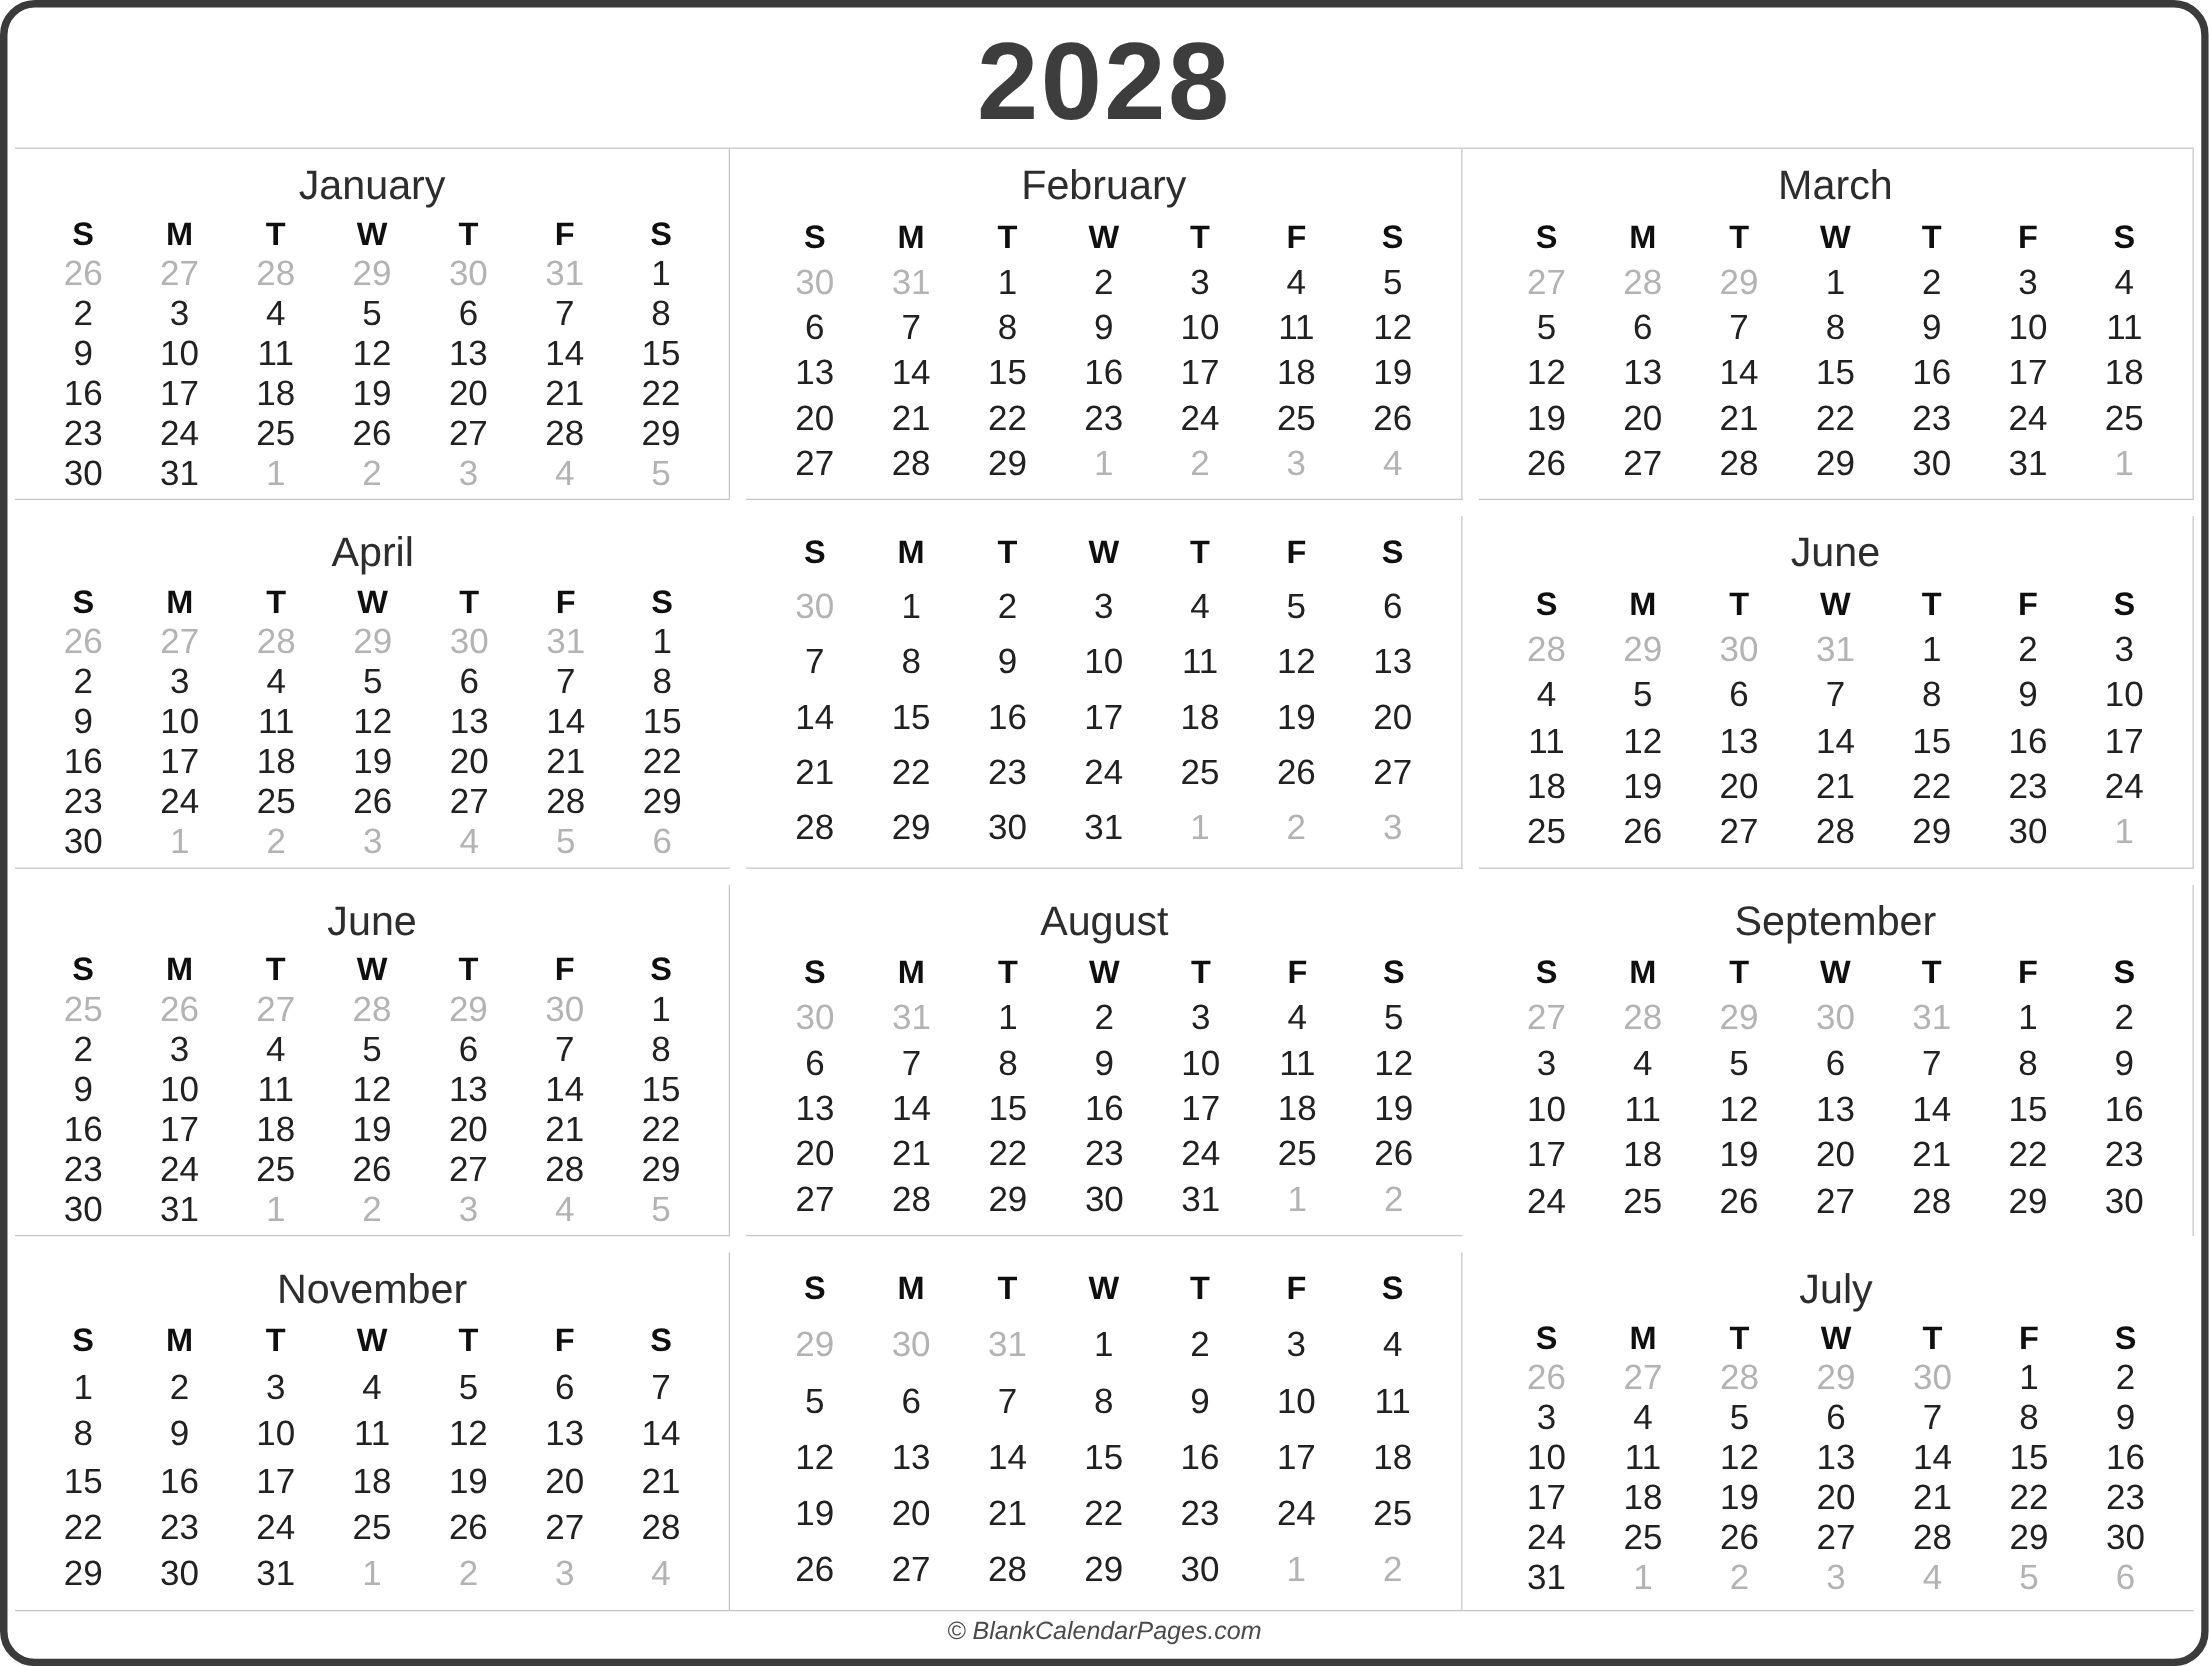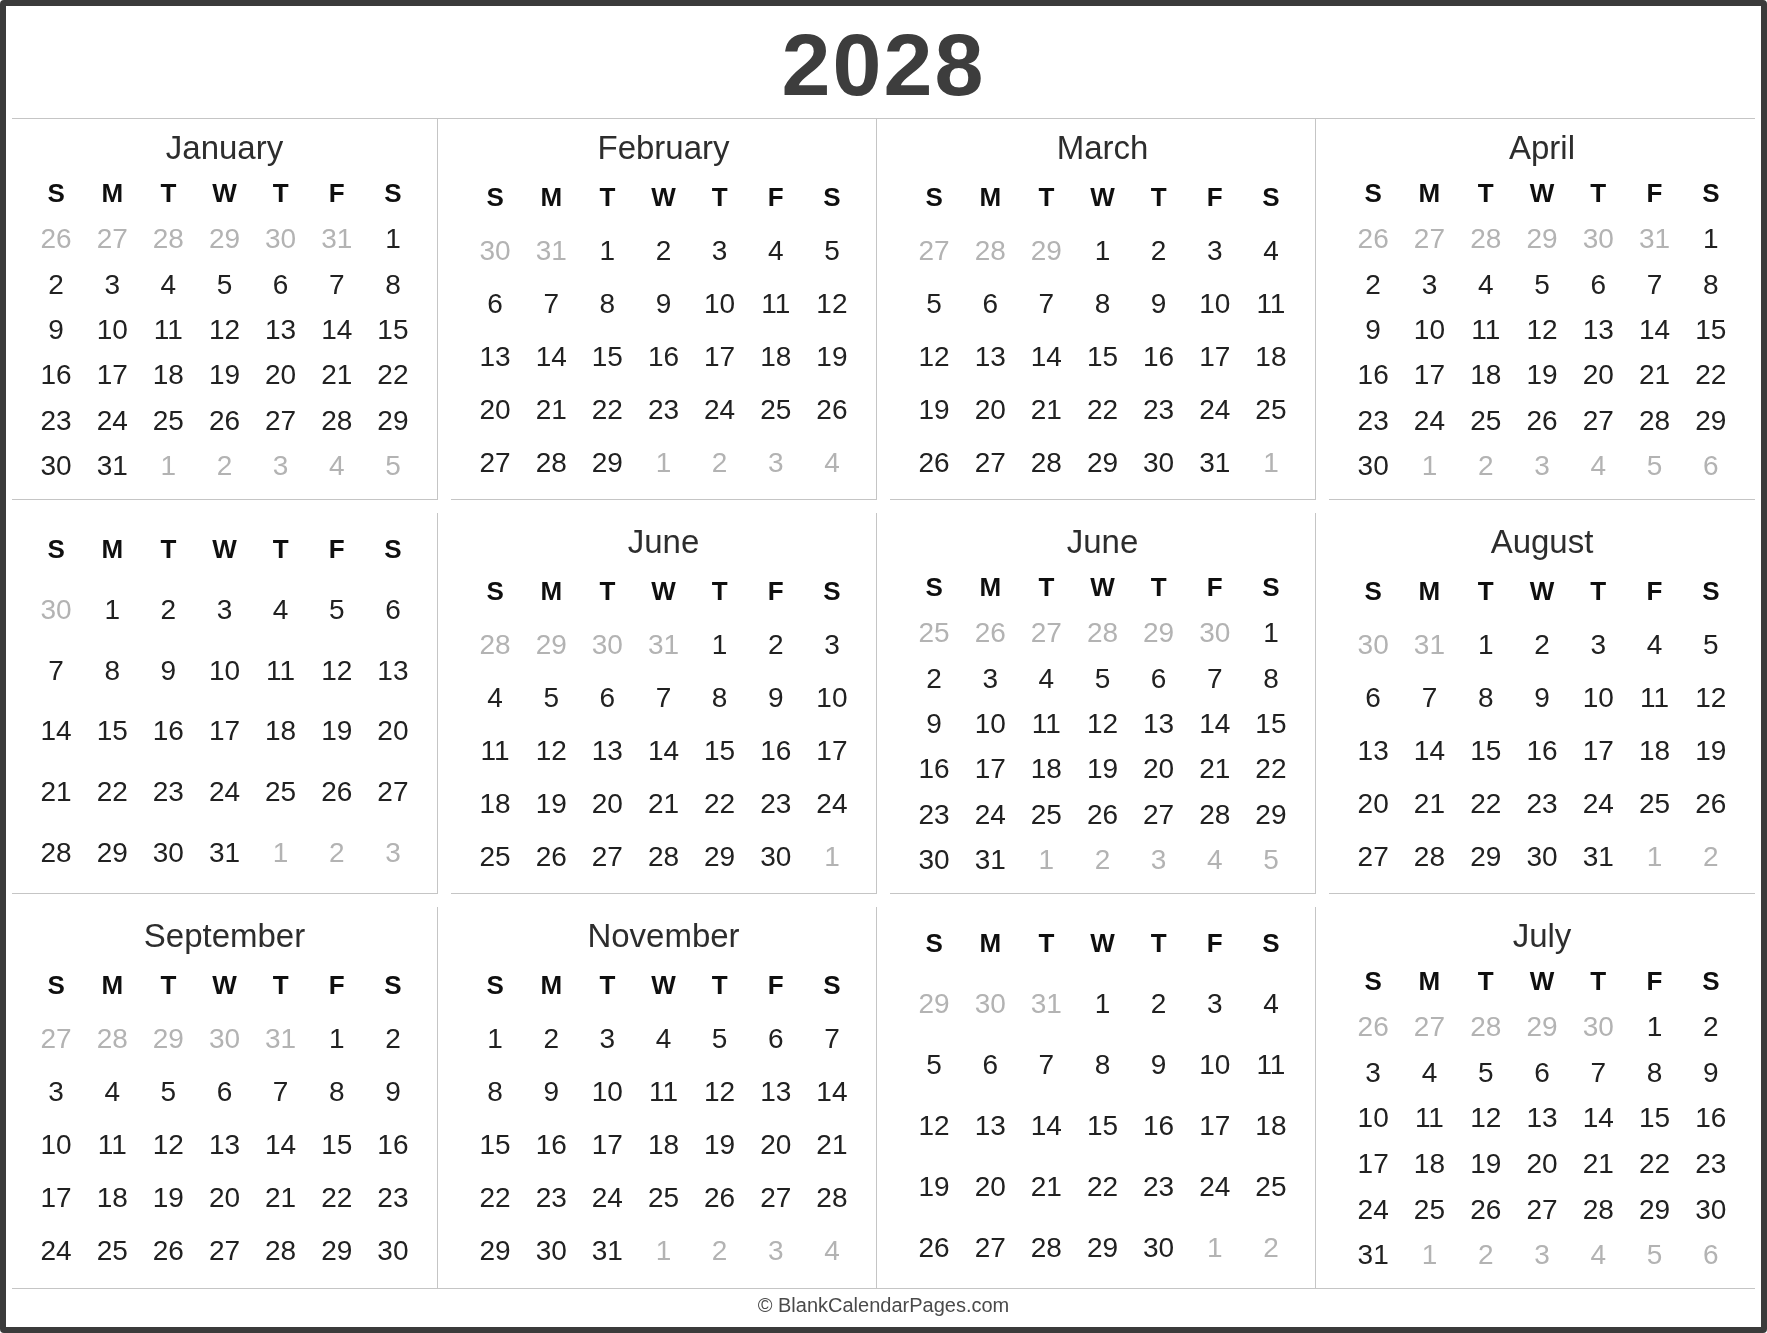--- a/index.html
+++ b/index.html
@@ -6,32 +6,32 @@
   html, body { background: #ffffff; }
   body {
     width: 1767px; height: 1333px;
     font-family: "Liberation Sans", "DejaVu Sans", sans-serif;
     position: relative;
   }
   .page {
     position: absolute; inset: 0;
     background: #ffffff;
     border: 6px solid var(--border, #3b3b3b);
-    border-radius: 4px;
+    border-radius: 28px;
   }
   .year-title {
     position: absolute; top: 6px; left: 6px; right: 6px; height: 106px;
     display: flex; align-items: center; justify-content: center;
     font-size: 88px; font-weight: bold; color: var(--title, #3d3d3d);
     letter-spacing: 2px;
   }
   .months-grid {
     position: absolute; top: 112px; left: 6px; right: 6px; bottom: 38px;
     display: grid;
-    grid-template-columns: repeat(4, 1fr);
+    grid-template-columns: repeat(3, 1fr);
     grid-template-rows: repeat(3, 1fr);
     border-top: 1px solid var(--line, #c5c5c5);
     border-bottom: 1px solid var(--line, #c5c5c5);
     gap: 13px;
   }
   .month {
     border-right: 1px solid var(--line, #c5c5c5);
     border-bottom: 1px solid var(--line, #c5c5c5);
     display: flex; flex-direction: column;
     padding: 6px 16px 10px 16px;
@@ -48,21 +48,21 @@
   .wrow { display: grid; grid-template-columns: repeat(7, 1fr); align-items: center; }
   .wd {
     text-align: center; font-weight: bold;
     font-size: 26px; color: var(--head, #0f0f0f);
   }
   .day { text-align: center; font-size: 28px; color: var(--ink, #212121); }
   .day.muted { color: var(--muted, #b3b3b3); }
   .footer {
     position: absolute; left: 6px; right: 6px; bottom: 6px; height: 32px;
     display: flex; align-items: center; justify-content: center;
-    font-size: 20px; color: var(--credit, #4a4a4a);
+    font-size: 20px; color: var(--credit, #4a4a4a); font-style: italic;
   }
 </style>
 </head>
 <body style="--border: #3b3b3b; --title: #3d3d3d; --month: #2d2d2d; --head: #0f0f0f; --ink: #212121; --muted: #b3b3b3; --line: #c5c5c5; --credit: #4a4a4a;">
 
 <div class="page">
   <div class="year-title">2028</div>
   <div class="months-grid">
       <div class="month">
         <div class="mname">January</div>

